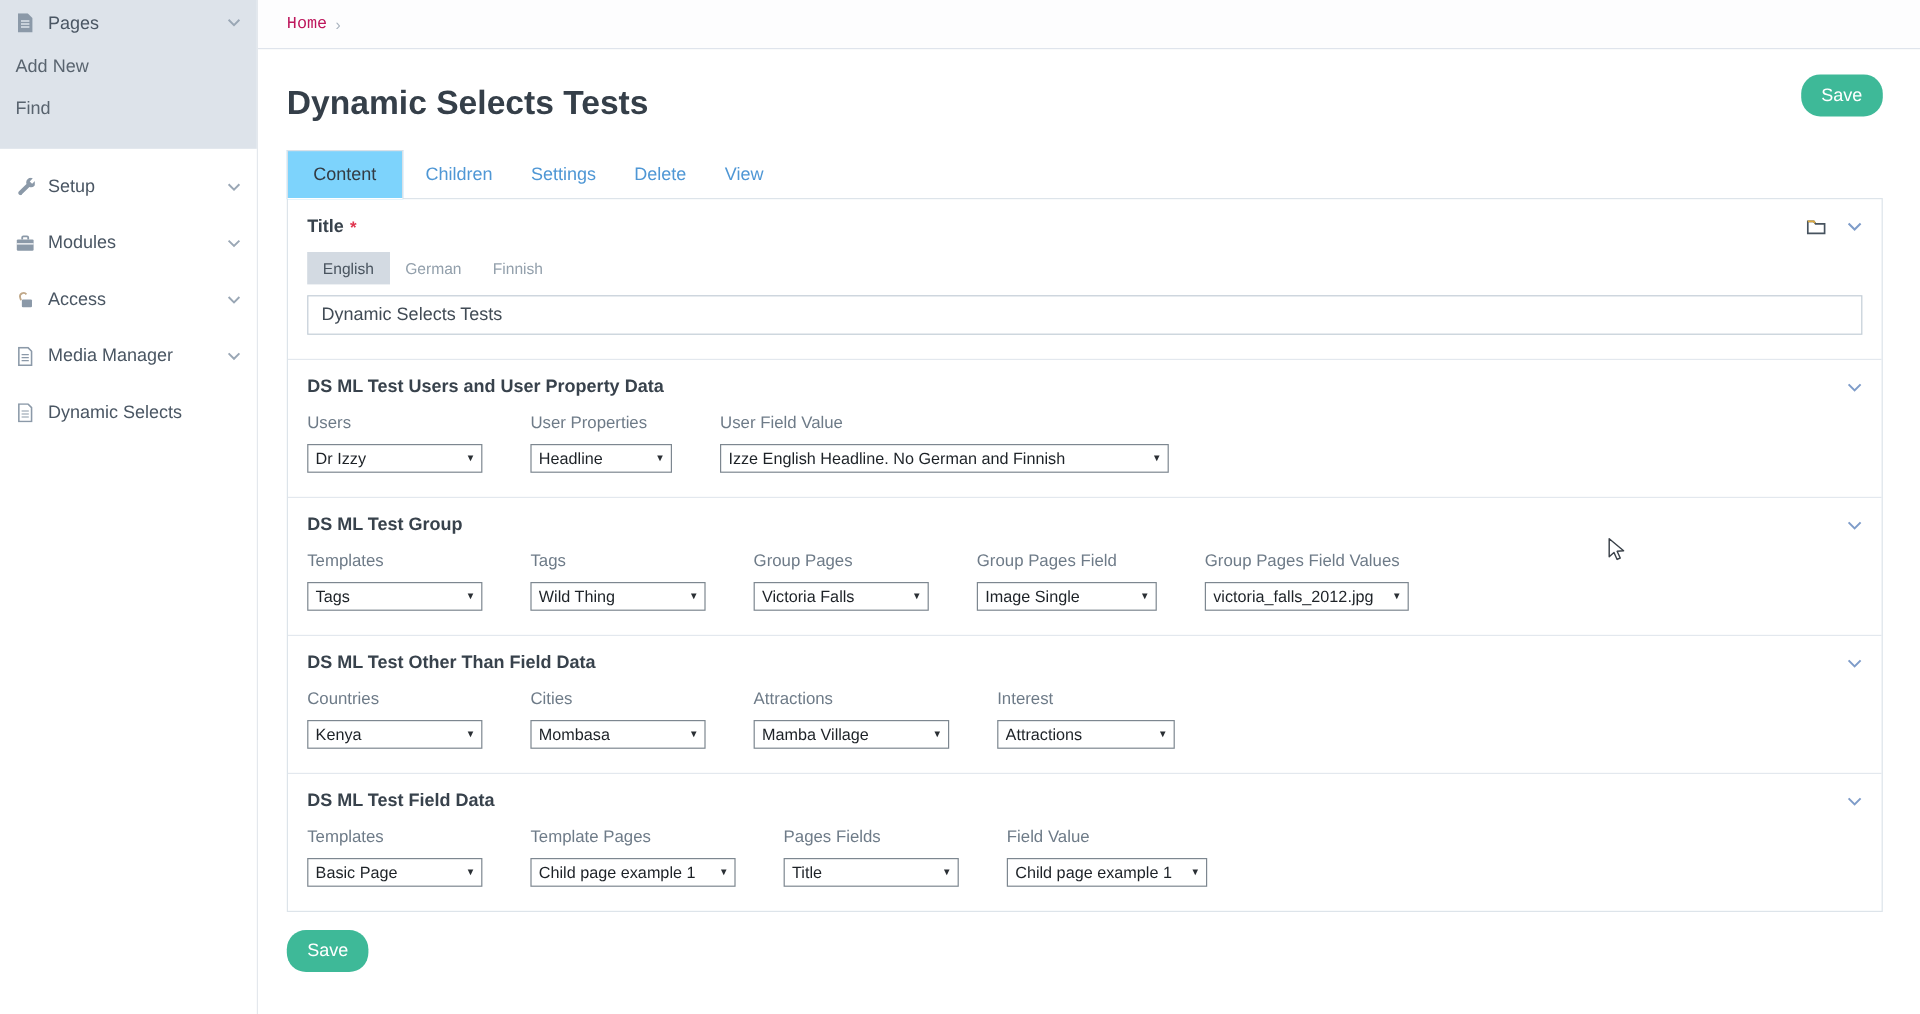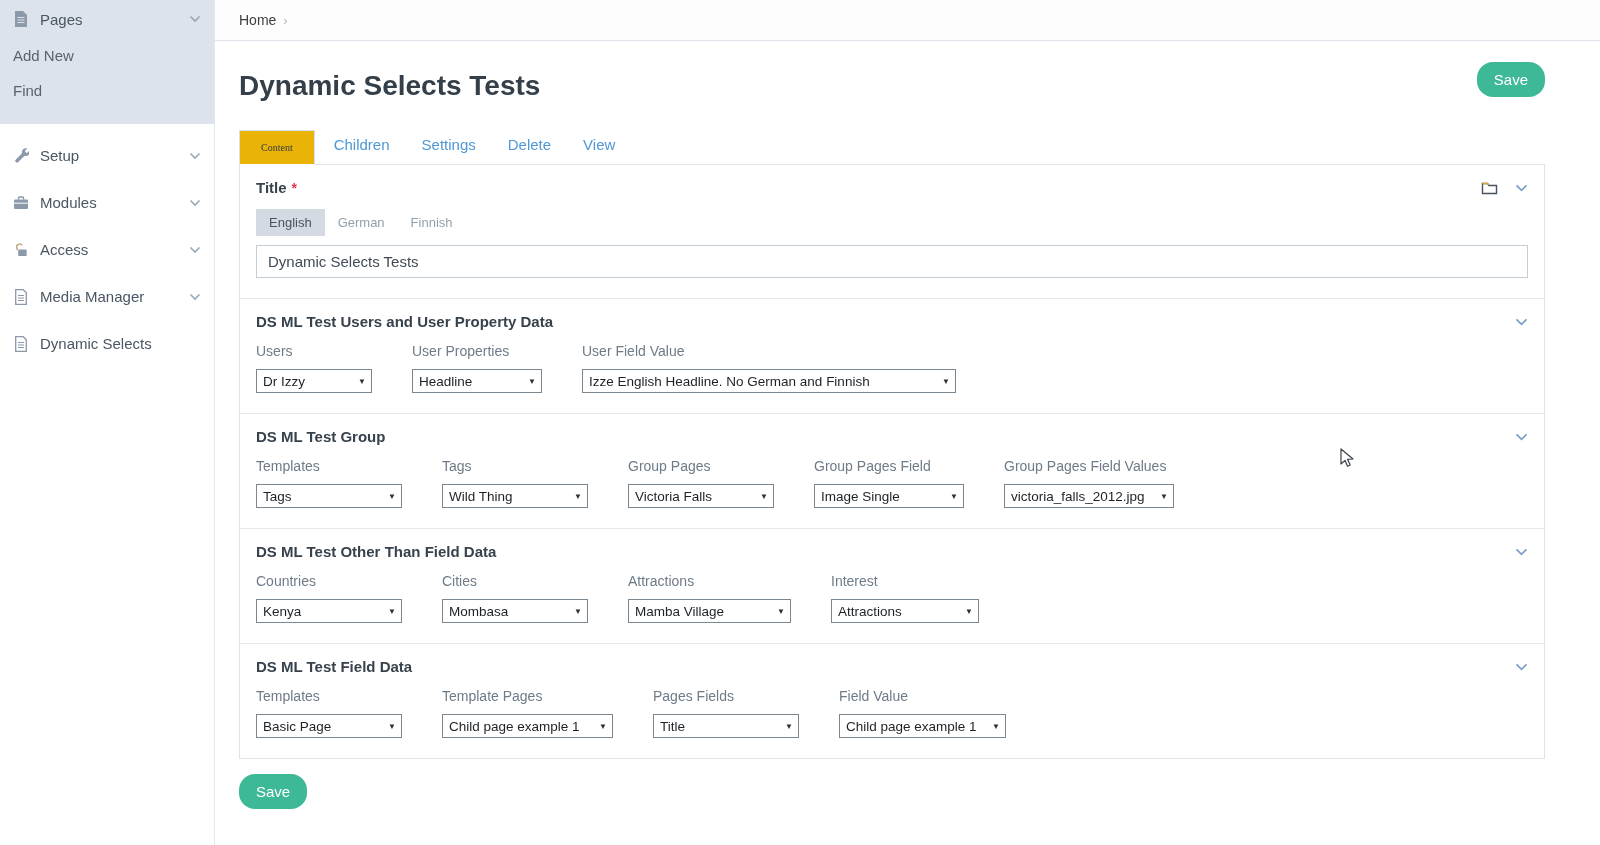--- a/index.html
+++ b/index.html
@@ -13,30 +13,30 @@
   .side-head { display:flex; align-items:center; height:38px; padding:0 13px; font-size:15px; color:#4a5663; cursor:pointer; }
   .side-head .s-icon { width:16px; height:16px; margin-right:11px; color:#8b99a8; display:flex; align-items:center; justify-content:center; }
   .side-head .s-chev { margin-left:auto; color:#9aa7b5; display:flex; }
   .side-sub a { display:block; padding:9px 13px; font-size:15px; color:#59646f; text-decoration:none; cursor:pointer; }
   .side-rest { padding-top:8px; }
   .side-rest .side-head { height:47px; }
 
   
   .main { flex:1; display:flex; flex-direction:column; min-width:0; }
   .crumb-bar { height:41px; flex:0 0 41px; display:flex; align-items:center; gap:7px; padding:0 24px; border-bottom:1px solid #dfe4ec; background:#fdfdfe; font-size:14px; }
-  .crumb-bar a { color:#404040; text-decoration:none; cursor:pointer; }
+  .crumb-bar a { color:#be185d; text-decoration:none; cursor:pointer;font-family:Liberation Mono, monospace; }
   .crumb-sep { color:#aab4bf; font-size:13px; }
 
-  .content { padding:0 55px 0 24px; position:relative; }
+  .content { padding:0 31px 0 24px; position:relative; }
   .page-head { display:flex; align-items:flex-start; justify-content:space-between; margin-top:21px; }
   h1 { margin:8px 0 0; font-size:28px; font-weight:700; color:#353f49; letter-spacing:0; }
   .btn-green { background:#3eb998; color:#fff; border:none; border-radius:16px; font-size:15px; font-family:inherit; padding:9px 17px; cursor:pointer; }
 
   .tabs { display:flex; align-items:flex-end; margin-top:23px; position:relative; z-index:2; }
-  .tab-active { background:#eab308; border:1px solid #d9e1e8; border-bottom:1px solid #fff; margin-bottom:-1px; padding:11px 21px; font-size:10px; color:#333b43; cursor:pointer;font-family:Liberation Serif, serif; }
+  .tab-active { background:#7dd3fc; border:1px solid #d9e1e8; border-bottom:1px solid #fff; margin-bottom:-1px; padding:11px 21px; font-size:15px; color:#333b43; cursor:pointer; }
   .tab-link { padding:11px 0; margin-left:32px; font-size:15px; color:#4f97d5; text-decoration:none; cursor:pointer; }
   .tab-link:first-of-type { margin-left:19px; }
 
   .panel { border:1px solid #dde4ea; background:#fff; position:relative; z-index:1; }
   .panel section { padding:14px 16px 20px; }
   .panel section + section { border-top:1px solid #e3e8ee; }
   .sec-head { display:flex; align-items:center; }
   .sec-title { font-size:15px; font-weight:700; color:#38424c; }
   .req { color:#e0364f; font-weight:700; margin-left:5px; font-size:14px; }
   .head-icons { margin-left:auto; display:flex; align-items:center; gap:17px; }
@@ -209,28 +209,28 @@
                 <span class="chev-blue">
               <svg width="13" height="8" viewBox="0 0 13 8">
                     <path d="M1.5 1.3l5 5 5-5" fill="none" stroke="currentColor" stroke-width="1.7"></path>
                   </svg>
             </span>
               </span>
           </div>
           <div class="fields">
             <div class="field">
               <label>Users</label>
-              <span class="select-wrap" style="width:116px;border-radius:11px;">
+              <span class="select-wrap" style="width:146px;border-radius:11px;">
                 <select><option>Dr Izzy</option></select>
                 <span class="sel-arrow">▼</span>
               </span>
             </div>
             <div class="field">
               <label>User Properties</label>
-              <span class="select-wrap" style="width:130px;">
+              <span class="select-wrap" style="width:118px;">
                 <select><option>Headline</option></select>
                 <span class="sel-arrow">▼</span>
               </span>
             </div>
             <div class="field">
               <label>User Field Value</label>
               <span class="select-wrap" style="width:374px;">
                 <select><option>Izze English Headline. No German and Finnish</option></select>
                 <span class="sel-arrow">▼</span>
               </span>

